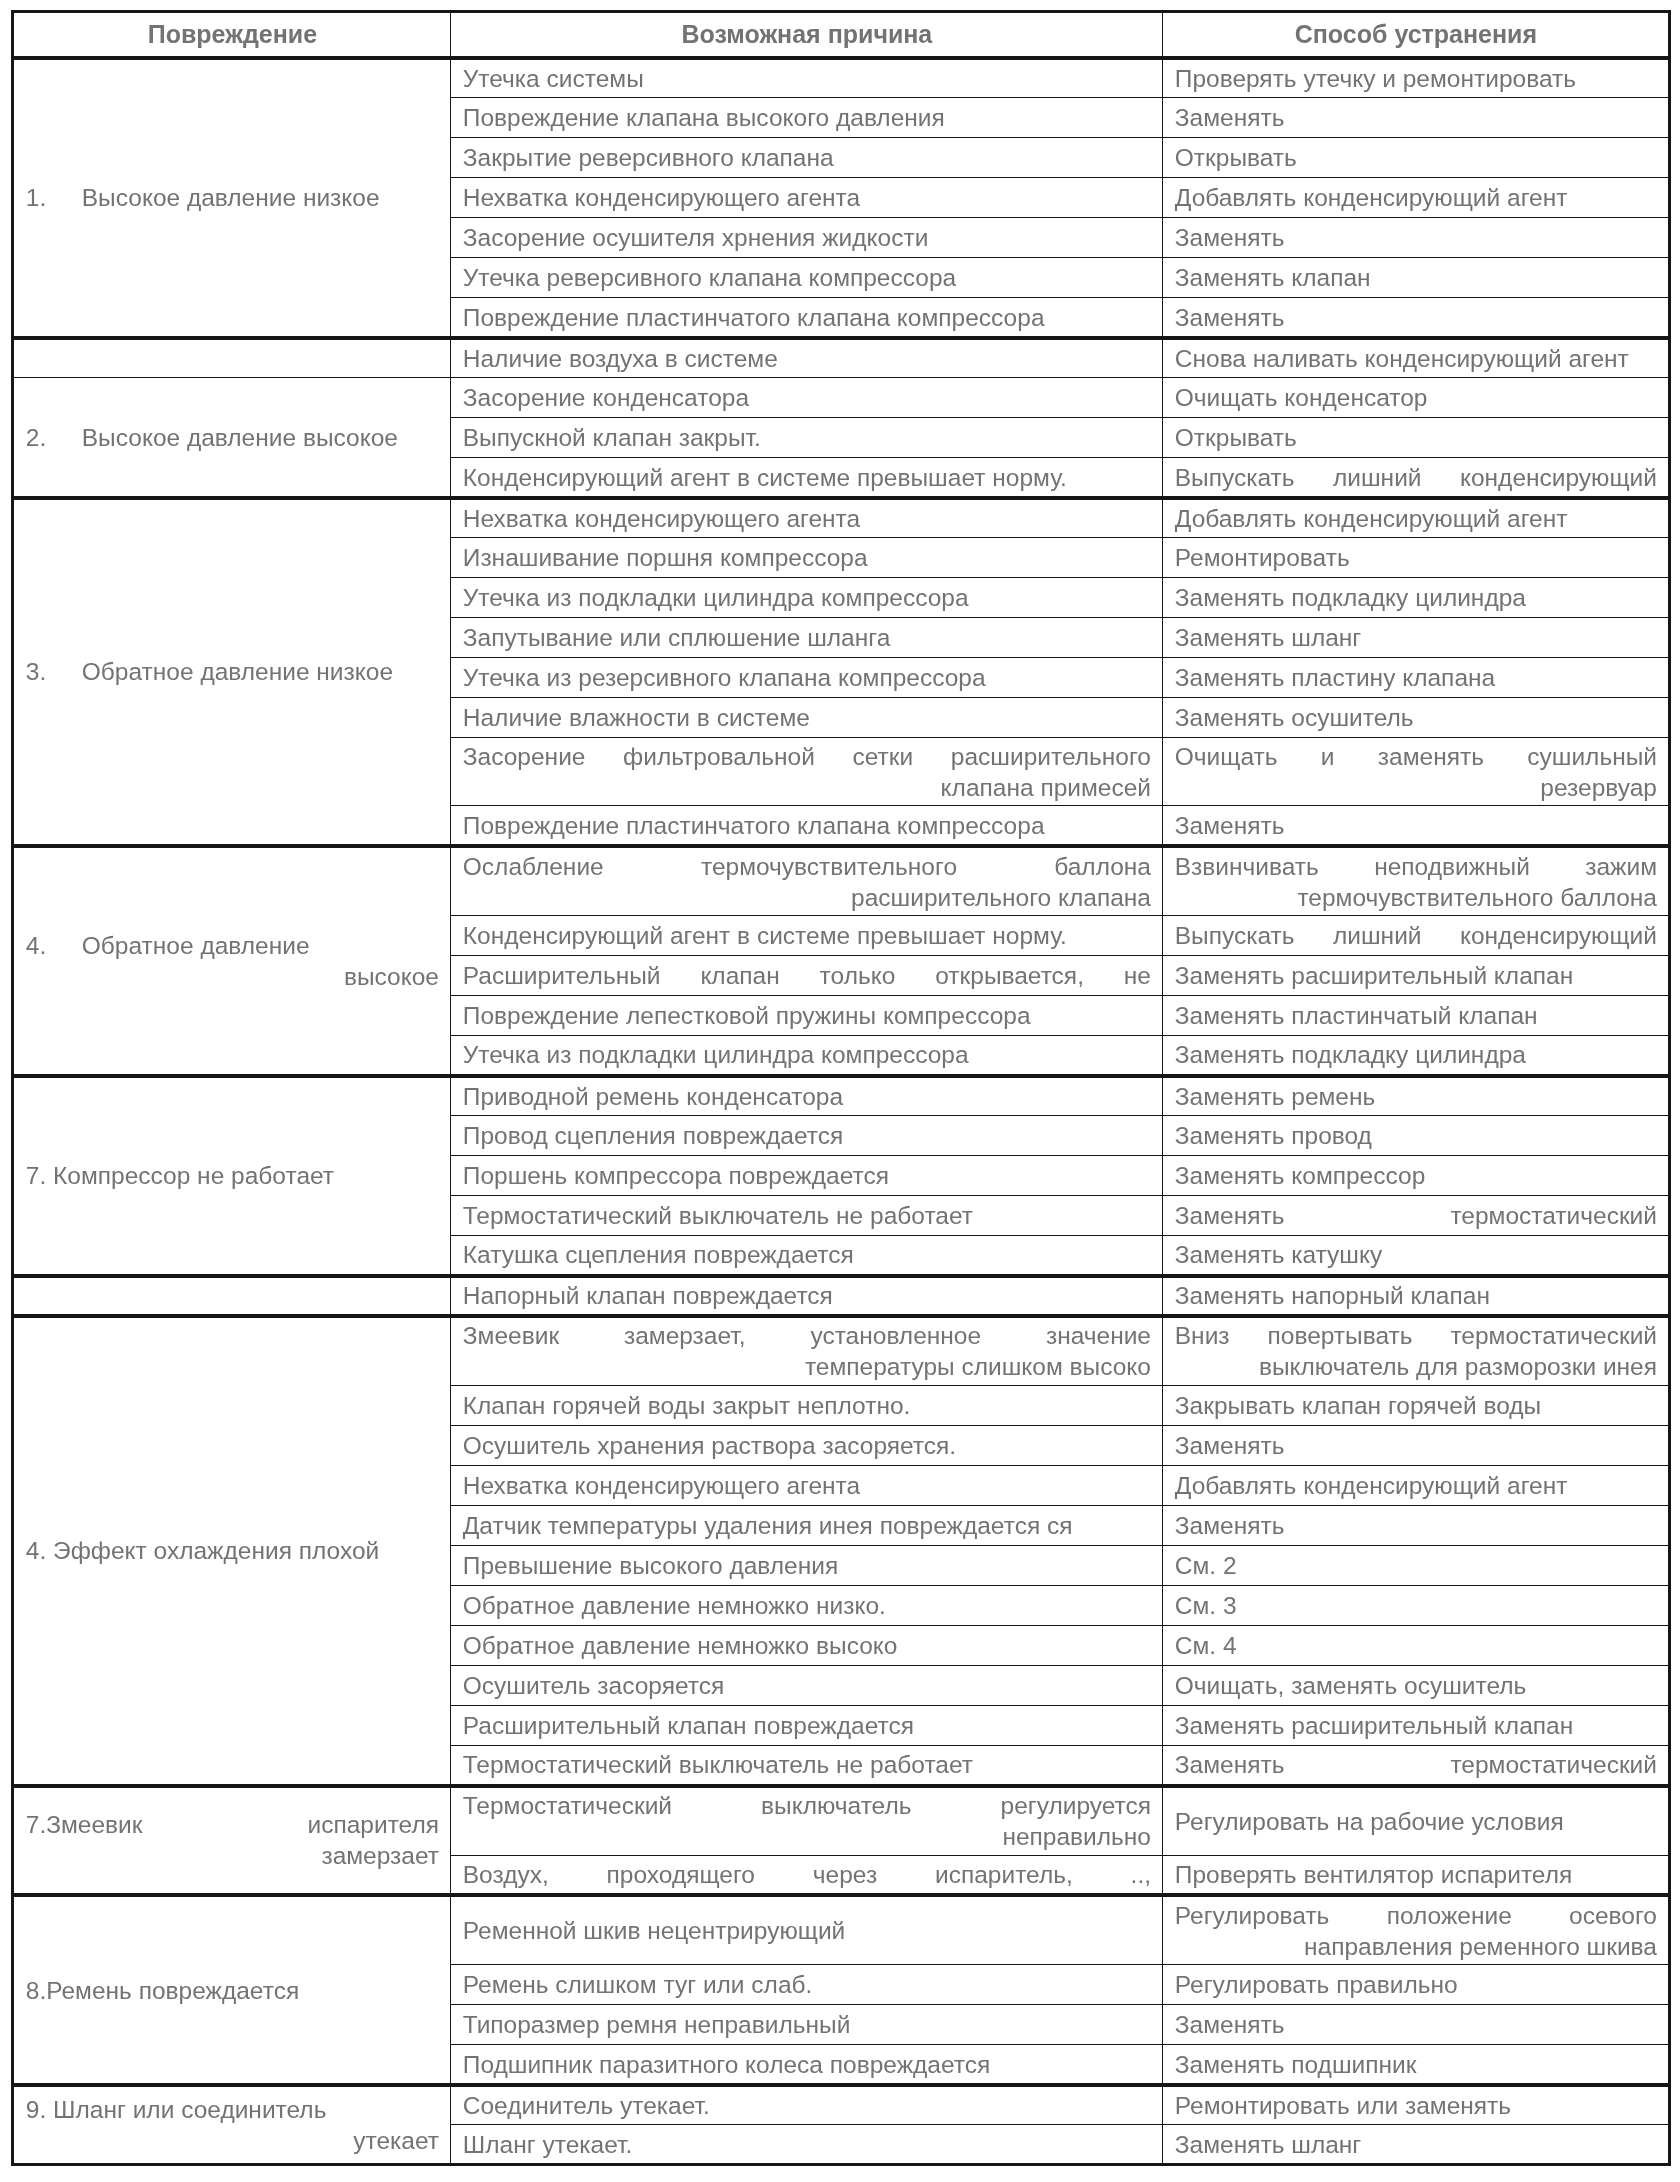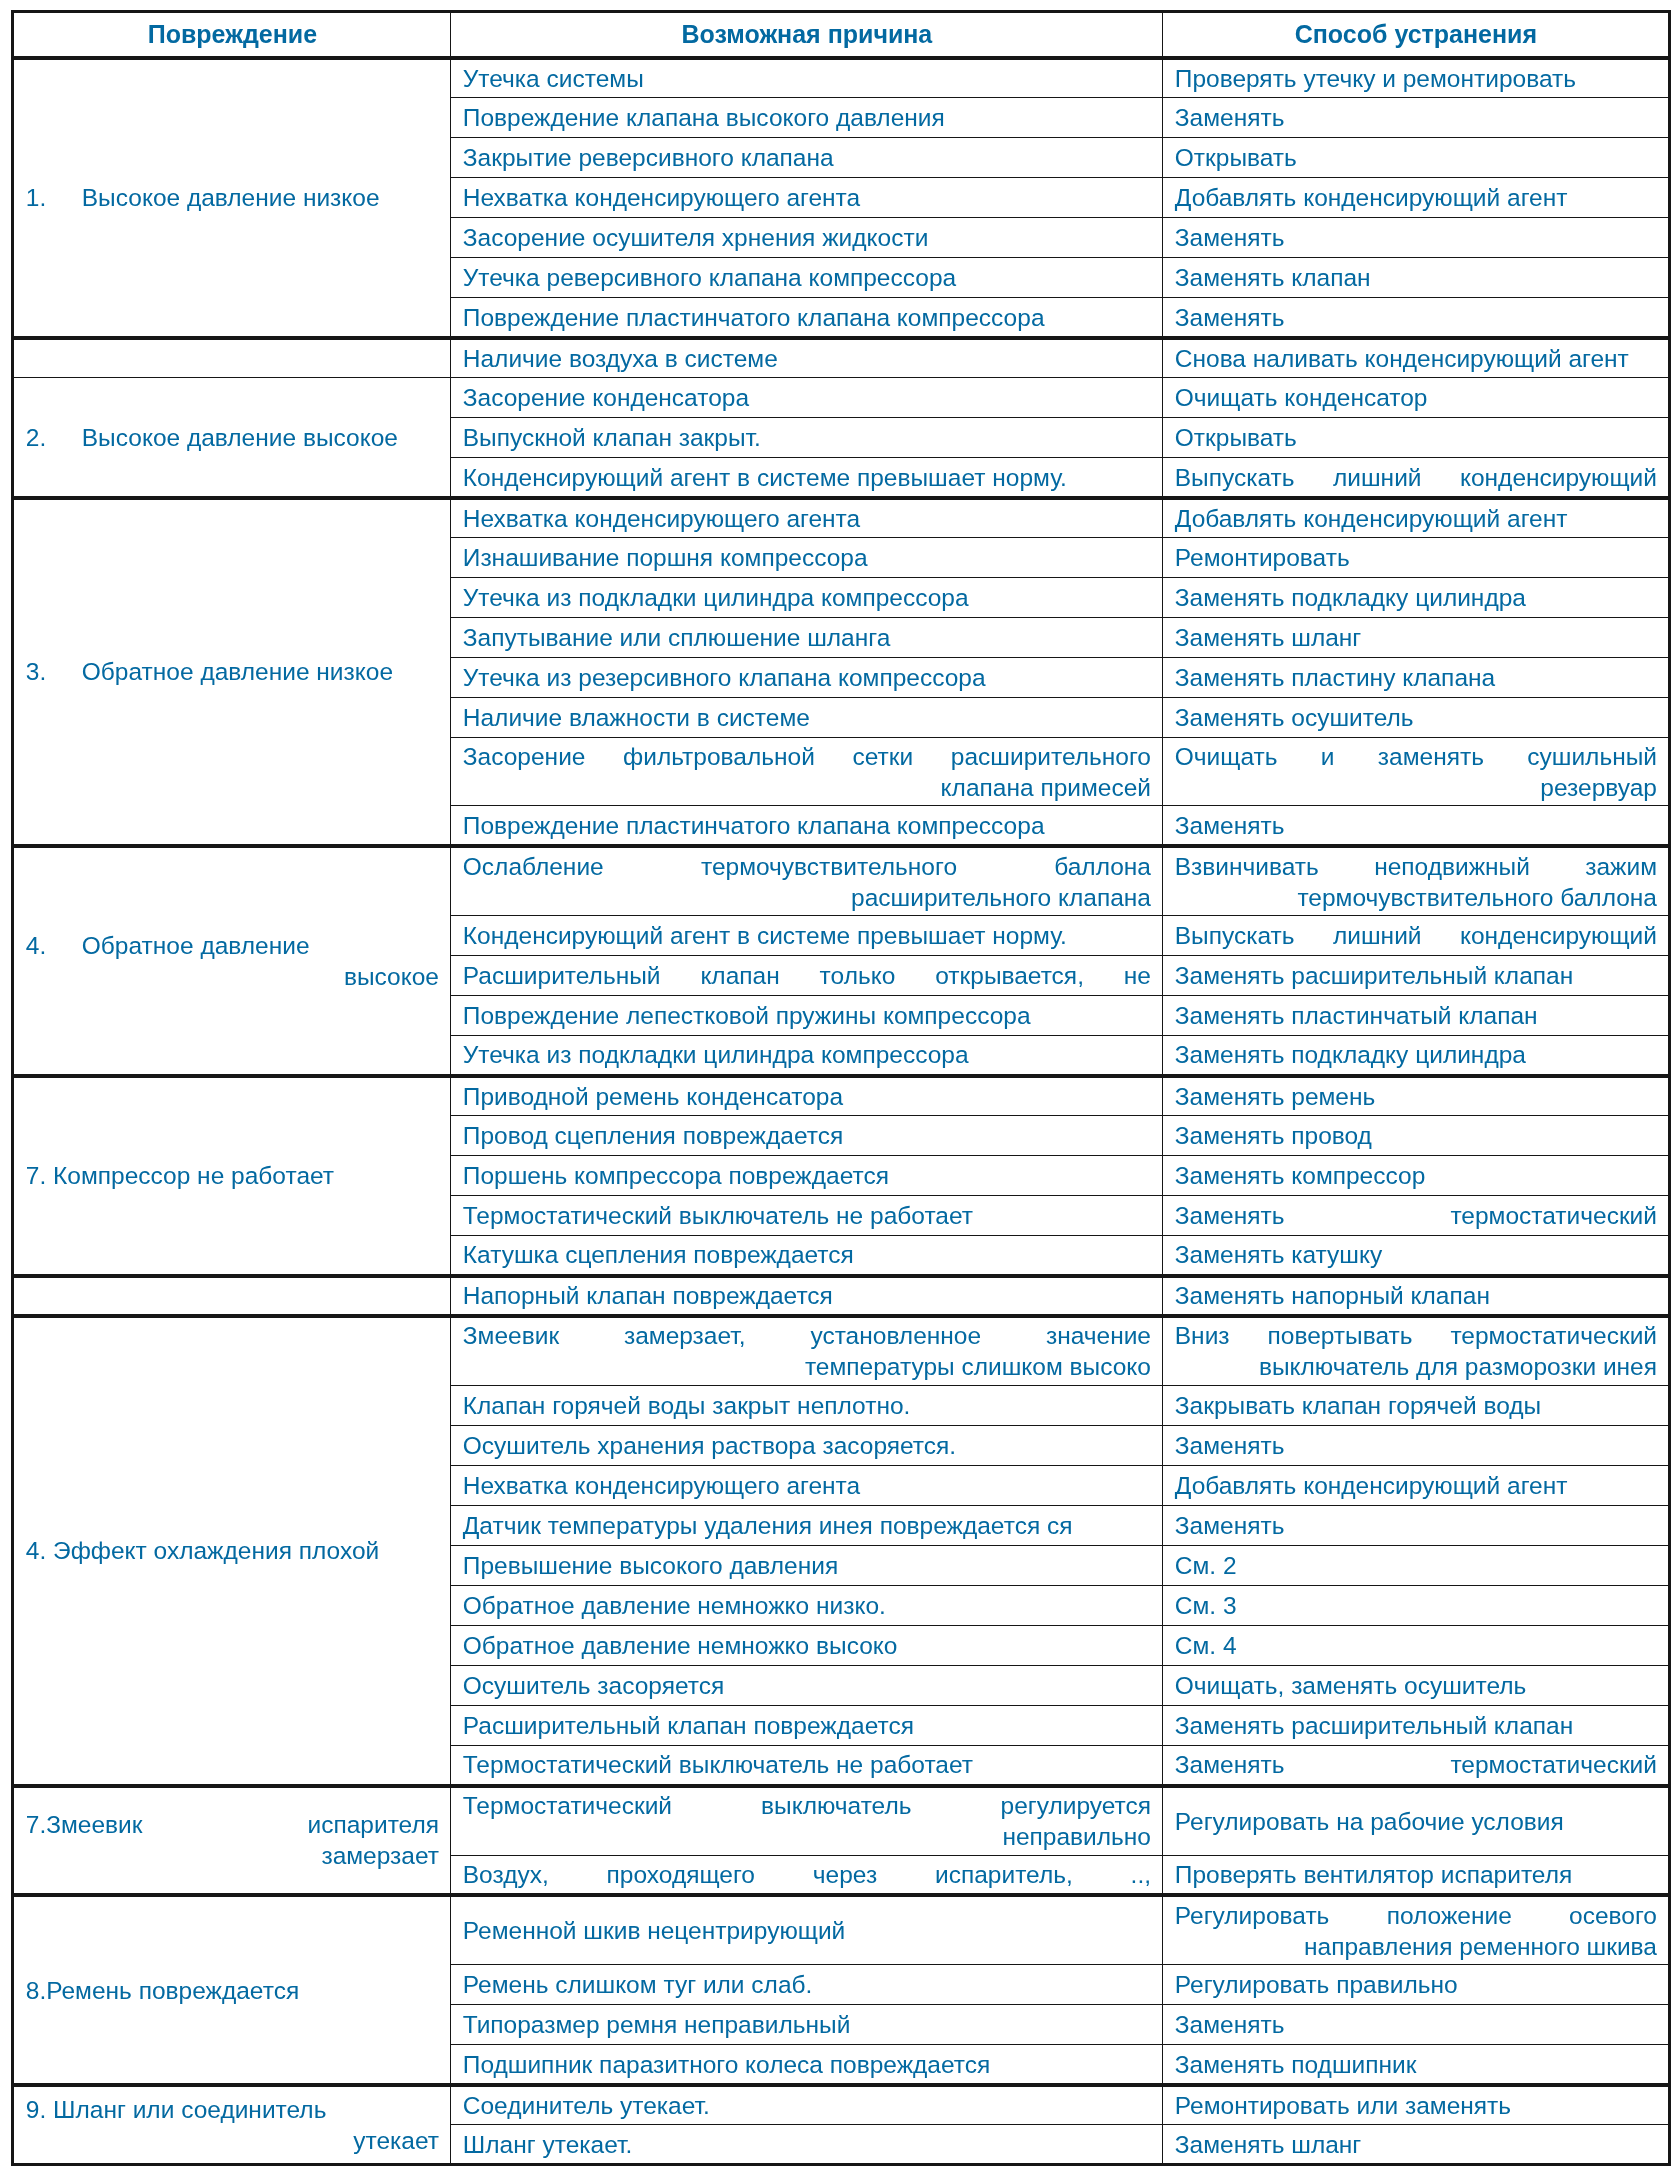--- a/index.html
+++ b/index.html
@@ -2,21 +2,21 @@
 <html style="font-size:14px"><head>
 <meta charset="utf-8">
 <style>
   html, body { margin: 0; padding: 0; background: #e8e8e8; }
   .page {
     position: relative;
     width: 1680px; height: 2183px;
     background: #ffffff;
     overflow: hidden;
     font-family: "Liberation Sans", sans-serif;
-    color: #0369a1;
+    color: #737373;
   }
   table.trouble {
     position: absolute; left: 11.4px; top: 9.6px;
     width: 1658px;
     border-collapse: collapse;
     table-layout: fixed;
     border: 3.5px solid #161616;
   }
   col.c1 { width: 438px; }
   col.c2 { width: 712px; }

